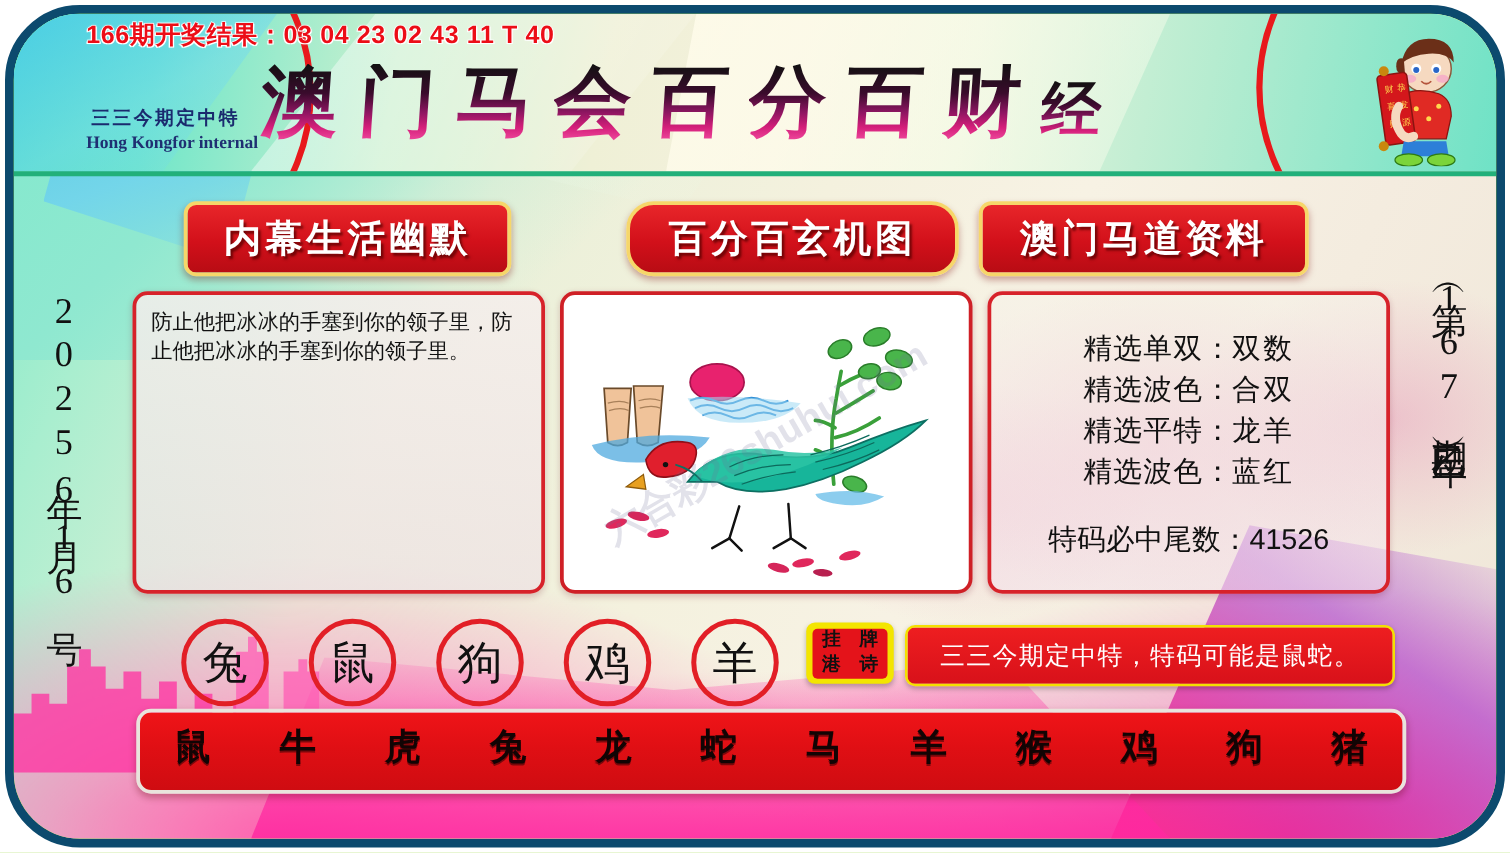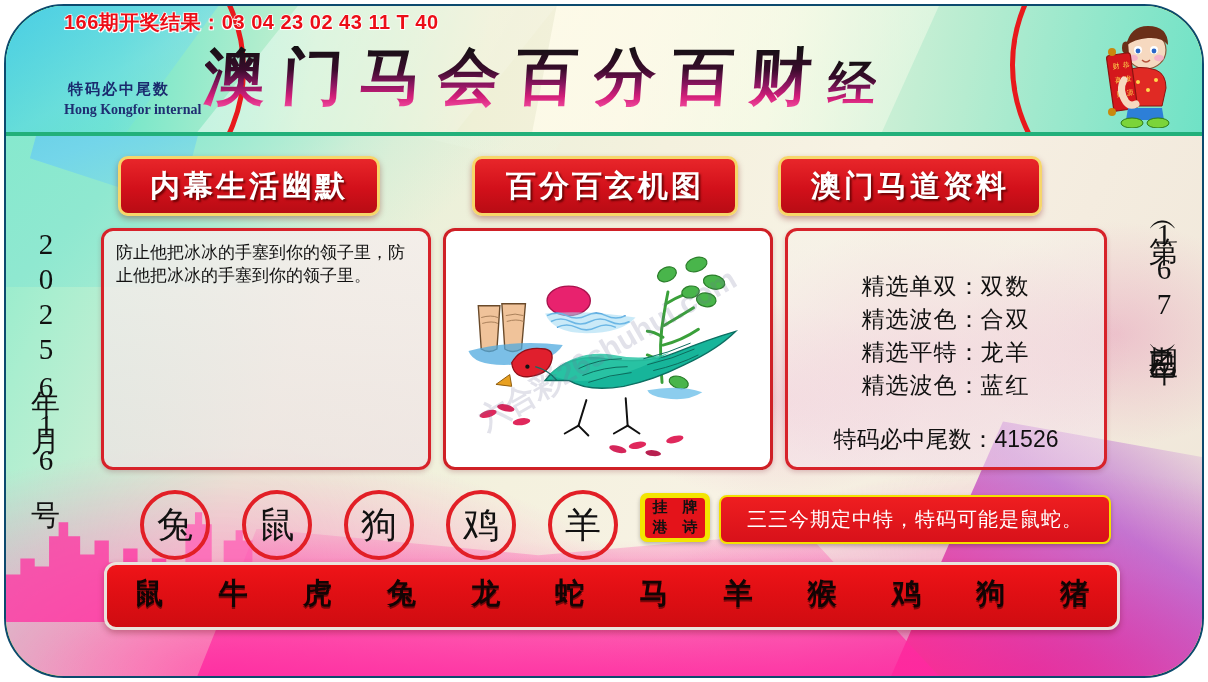--- a/index.html
+++ b/index.html
@@ -9,21 +9,21 @@
     position:relative;
     width:1208px;height:682px;
     overflow:hidden;
     box-sizing:border-box;
     background:#fff;
   }
 
   
   .frame{
     position:absolute;left:4px;top:4px;right:4px;bottom:4px;
-    border:2px solid #0c4a6e;
+    border:7px solid #0c4a6e;
     border-radius:60px;
     box-sizing:border-box;
     overflow:hidden;
     background:#84cc16;
   }
 
   
   .bg-base{
     position:absolute;inset:0;
     background:
@@ -162,22 +162,22 @@
     border:3px solid #f6d66a;
     border-radius:10px;
     box-shadow:0 3px 6px rgba(120,0,0,.35);
     display:flex;align-items:center;justify-content:center;
   }
   .plaque b{
     font-family:"Liberation Serif","DejaVu Serif",serif;
     color:#fff;font-size:30px;letter-spacing:3px;font-weight:bold;
     text-shadow:2px 2px 2px rgba(90,0,0,.8);
   }
-  #plaque1{left:112px;width:256px;}
-  #plaque2{left:466px;width:260px;}
+  #plaque1{left:136px;width:256px;}
+  #plaque2{left:490px;width:260px;border-radius:22px;}
   #plaque3{left:772px;width:258px;}
 
   
   .panel{
     position:absolute;top:222px;height:242px;
     border:3px solid #d7222a;
     border-radius:12px;
     box-sizing:border-box;
     background:rgba(248,244,238,.72);
     box-shadow:0 2px 5px rgba(120,20,40,.22);
@@ -188,21 +188,21 @@
   #panel-right{left:779px;width:322px;background:linear-gradient(180deg,rgba(246,242,232,.6),rgba(244,226,236,.55));}
 
   .joke-text{
     padding:10px 12px 0 12px;
     font-family:"Liberation Serif","DejaVu Serif",serif;
     font-size:17px;line-height:23px;color:#111;
     letter-spacing:0px;
   }
 
   
-  .rp-rows{padding:39px 0 0 0;}
+  .rp-rows{padding:26px 0 0 0;}
   .rp-row{
     display:flex;justify-content:center;align-items:baseline;
     font-family:"Liberation Serif","DejaVu Serif",serif;
     font-size:23px;line-height:33px;color:#101010;
   }
   .rp-row .lab{letter-spacing:1px;}
   .rp-row .col{letter-spacing:0px;}
   .rp-row .val{letter-spacing:2px;}
   .rp-tail{
     margin-top:22px;text-align:center;
@@ -323,21 +323,21 @@
 
     <div class="header">
       <div class="hdr-facet1"></div>
       <div class="hdr-facet2"></div>
       <div class="hdr-facet3"></div>
       <div class="hdr-arc"></div>
       <div class="hdr-arc2"></div>
 
       <div class="result-line">166期开奖结果：03 04 23 02 43 11 T 40</div>
 
-      <div class="brand-cn">特码必中尾数</div>
+      <div class="brand-cn">三三今期定中特</div>
       <div class="brand-en">Hong Kongfor internal</div>
 
       <div class="bigtitle">
         <span>澳</span>
         <span>门</span>
         <span>马</span>
         <span>会</span>
         <span>百</span>
         <span>分</span>
         <span>百</span>

